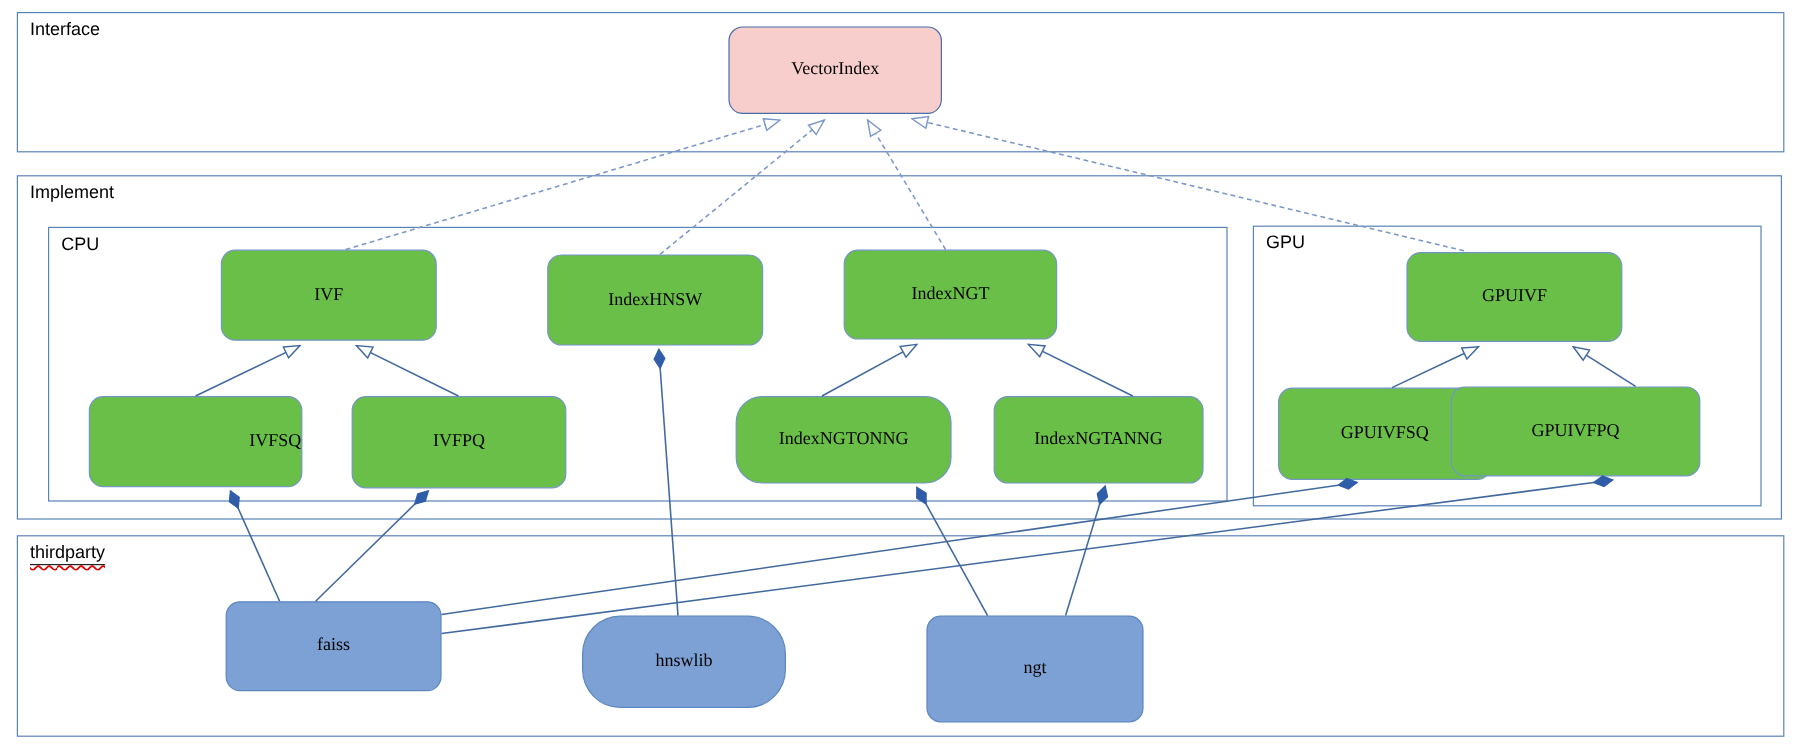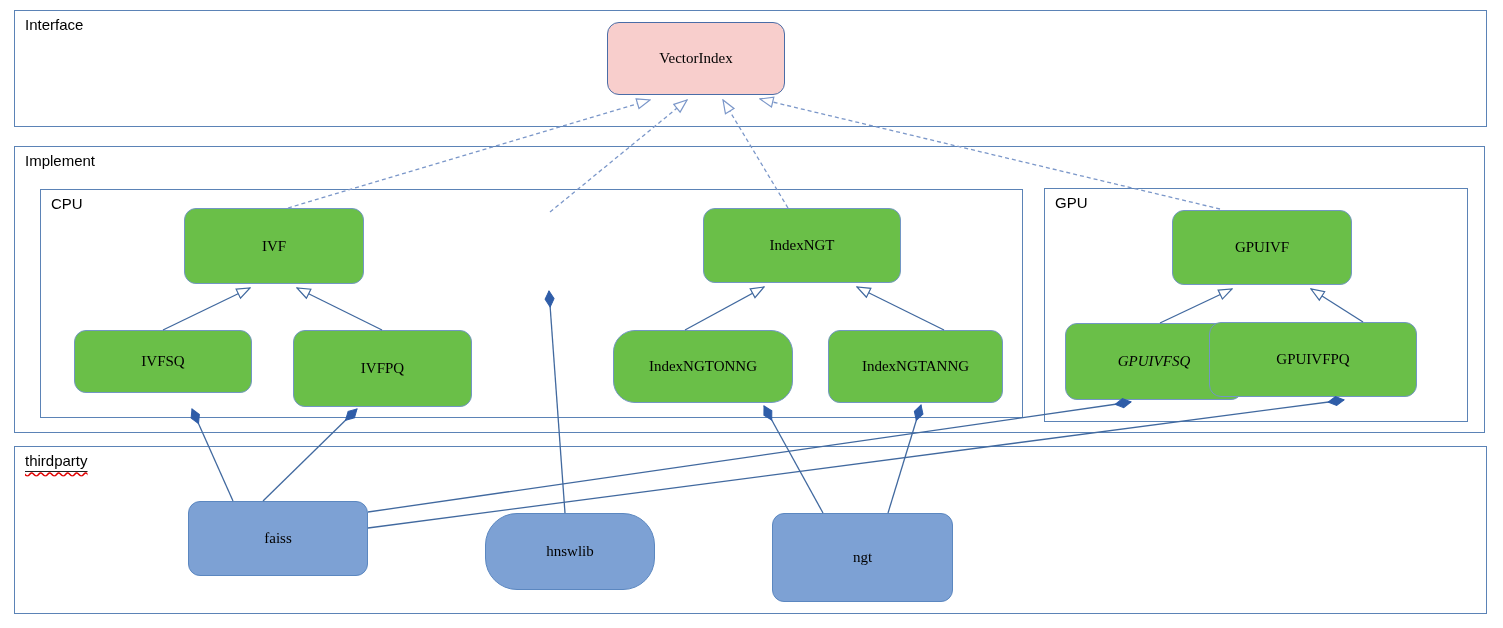--- a/index.html
+++ b/index.html
@@ -80,46 +80,49 @@
   </div>
 
   <div class="node node-interface" style="left:607px; top:22px; width:178px; height:73px;">
     <span>VectorIndex</span>
   </div>
 
   <div class="node node-class" style="left:184px; top:208px; width:180px; height:76px;">
     <span>IVF</span>
   </div>
 
+  <div class="node node-class" style="left:456px; top:212px; width:180px; height:76px;">
+    <span>IndexHNSW</span>
+  </div>
 
-  <div class="node node-class" style="left:703px; top:208px; width:198px; height:75px;">
+  <div class="node node-class" style="left:703px; top:208px; width:178px; height:75px;">
     <span>IndexNGT</span>
   </div>
 
-  <div class="node node-class" style="left:74px; top:330px; width:178px; height:63px;">
+  <div class="node node-class" style="left:74px; top:330px; width:178px; height:76px;justify-content:flex-end;">
     <span>IVFSQ</span>
   </div>
 
   <div class="node node-class" style="left:293px; top:330px; width:179px; height:77px;">
     <span>IVFPQ</span>
   </div>
 
   <div class="node node-class" style="left:613px; top:330px; width:180px; height:73px;border-radius:22px;">
     <span>IndexNGTONNG</span>
   </div>
 
   <div class="node node-class" style="left:828px; top:330px; width:175px; height:73px;">
     <span>IndexNGTANNG</span>
   </div>
 
   <div class="node node-class" style="left:1172px; top:210px; width:180px; height:75px;">
     <span>GPUIVF</span>
   </div>
 
-  <div class="node node-class" style="left:1065px; top:323px; width:178px; height:77px;font-style:italic;">
+  <div class="node node-class" style="left:1065px; top:323px; width:178px; height:77px;">
     <span>GPUIVFSQ</span>
   </div>
 
   <div class="node node-class" style="left:1209px; top:322px; width:208px; height:75px;">
     <span>GPUIVFPQ</span>
   </div>
 
   <div class="node node-lib" style="left:188px; top:501px; width:180px; height:75px;">
     <span>faiss</span>
   </div>

